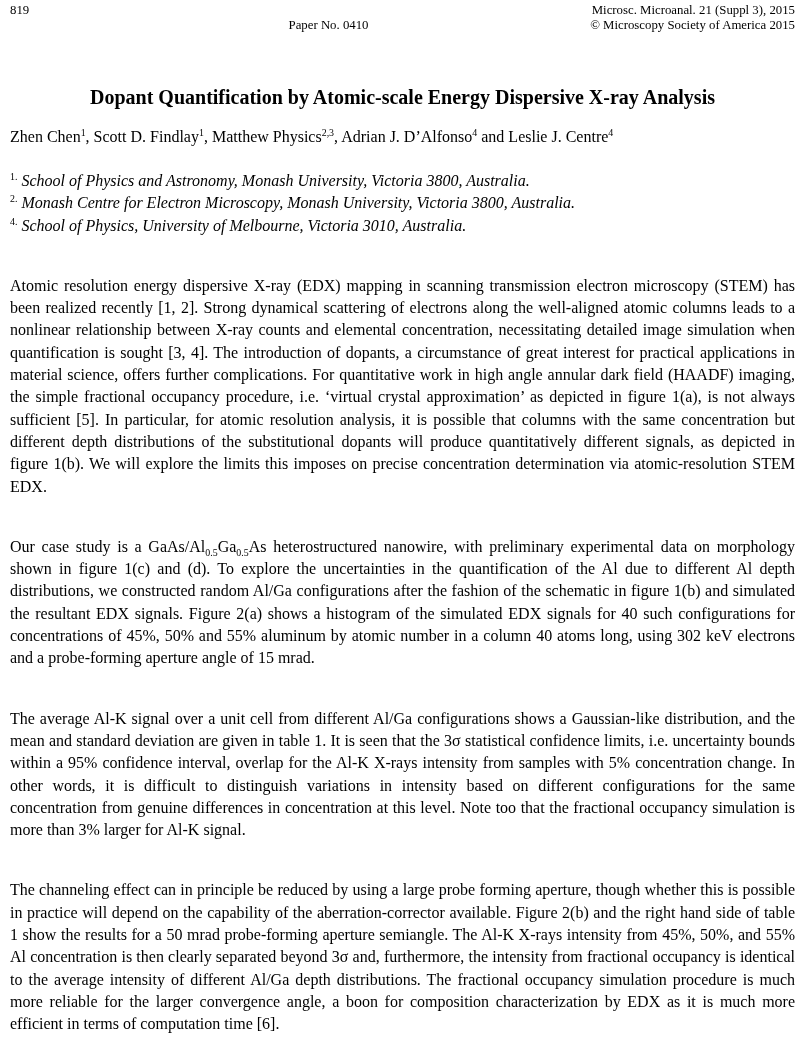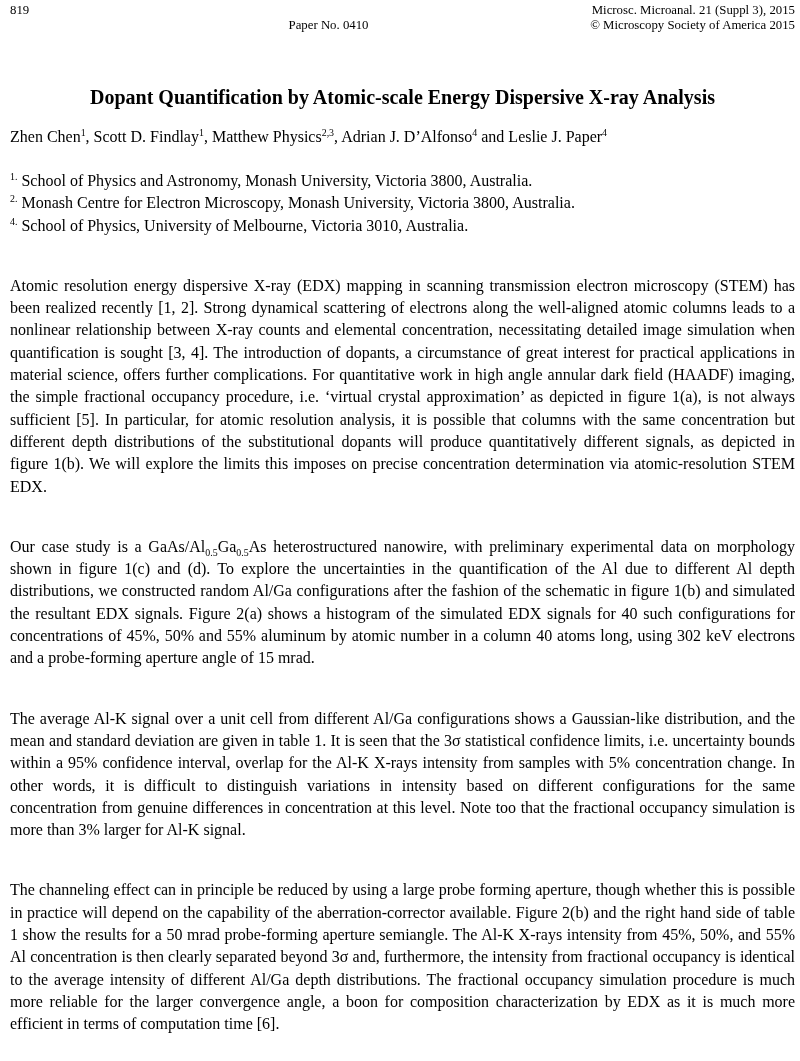--- a/index.html
+++ b/index.html
@@ -37,21 +37,21 @@
   .affiliations { margin-top: 22px; }
   .affil {
     font-size: 16px;
     line-height: 22.3px;
   }
   .affil sup {
     font-size: 0.62em;
     line-height: 0;
     vertical-align: super;
   }
-  .affil span { margin-left: 4px; }
+  .affil span { margin-left: 4px; font-style: italic; }
   p.body {
     margin-top: 38px;
     font-size: 16px;
     line-height: 22.3px;
     text-align: justify;
   }
   sup { font-size: 0.62em; line-height: 0; vertical-align: super; }
   sub { font-size: 0.62em; line-height: 0; vertical-align: sub; }
 </style>
 </head>
@@ -68,21 +68,21 @@
       <div>Paper No. 0410</div>
     </div>
     <div class="header-right">
       <div>Microsc. Microanal. 21 (Suppl 3), 2015</div>
       <div>© Microscopy Society of America 2015</div>
     </div>
   </header>
 
   <h1 class="title">Dopant Quantification by Atomic-scale Energy Dispersive X-ray Analysis</h1>
 
-  <p class="authors"><span>Zhen Chen</span><sup>1</sup><span>, Scott D. Findlay</span><sup>1</sup><span>, Matthew Physics</span><sup>2,3</sup><span>, Adrian J. D’Alfonso</span><sup>4</sup><span> and Leslie J. Paper</span><sup>4</sup></p>
+  <p class="authors"><span>Zhen Chen</span><sup>1</sup><span>, Scott D. Findlay</span><sup>1</sup><span>, Matthew Physics</span><sup>2,3</sup><span>, Adrian J. D’Alfonso</span><sup>4</sup><span> and Leslie J. Centre</span><sup>4</sup></p>
 
   <div class="affiliations">
     <div class="affil">
       <sup>1.</sup><span>School of Physics and Astronomy, Monash University, Victoria 3800, Australia.</span>
     </div>
     <div class="affil">
       <sup>2.</sup><span>Monash Centre for Electron Microscopy, Monash University, Victoria 3800, Australia.</span>
     </div>
     <div class="affil">
       <sup>4.</sup><span>School of Physics, University of Melbourne, Victoria 3010, Australia.</span>

